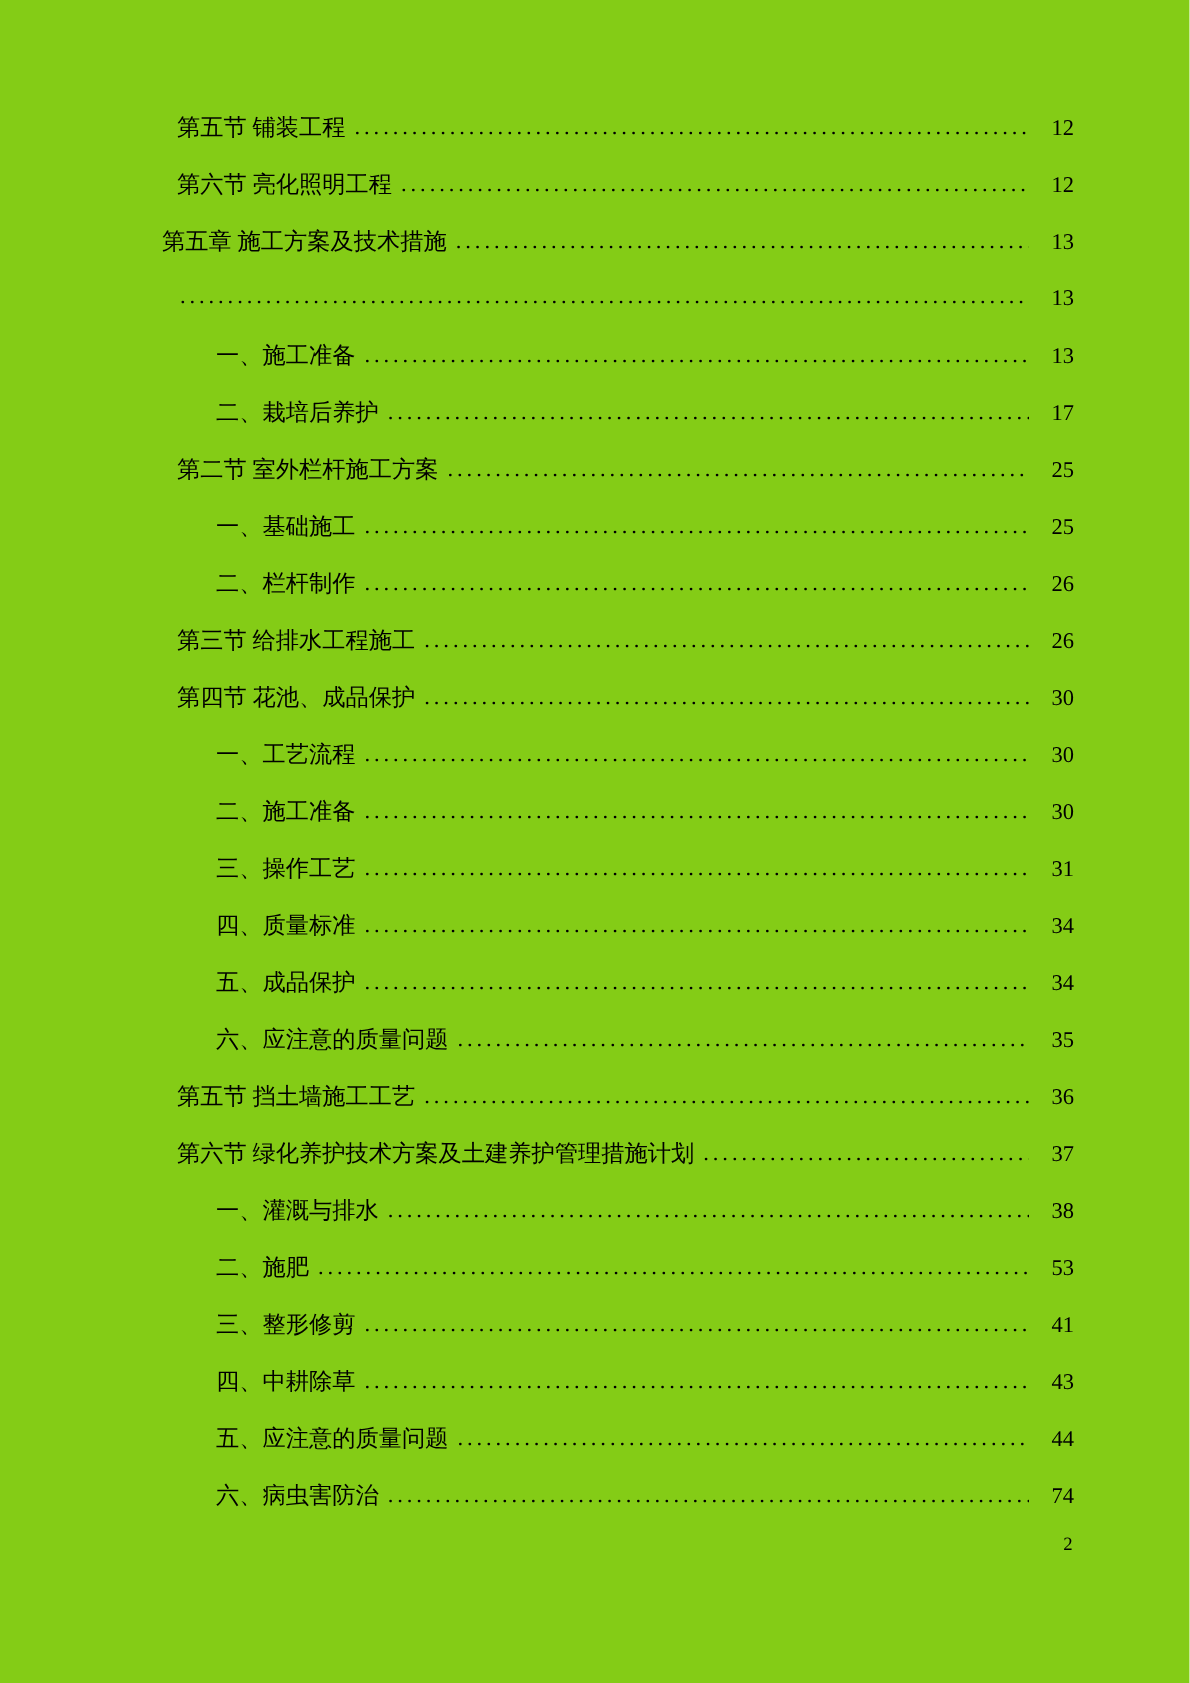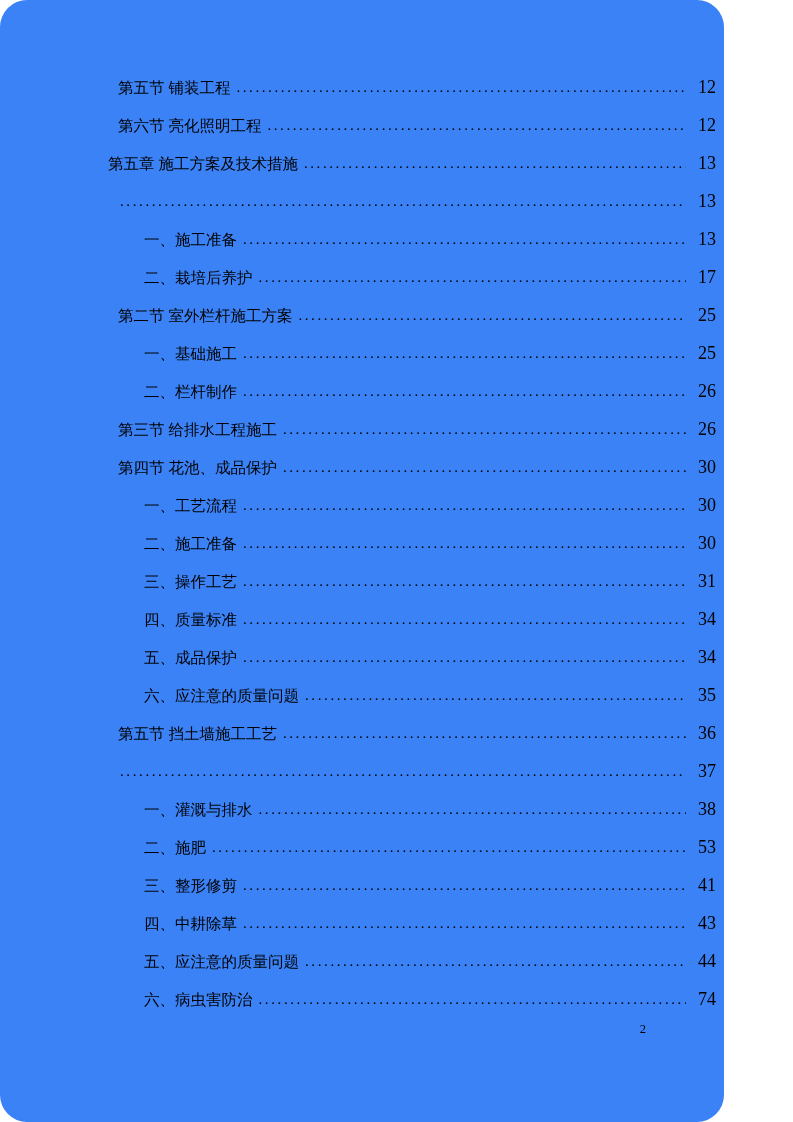--- a/index.html
+++ b/index.html
@@ -6,26 +6,25 @@
     margin: 0;
     padding: 0;
     background: #ffffff;
   }
   body {
     font-family: "Liberation Serif", "DejaVu Serif", serif;
     color: #000000;
   }
   .page {
     position: relative;
-    width: 724px;
+    width: 793px;
     height: 1122px;
-    background: #3b82f6;
+    background: #84cc16;
     overflow: hidden;
     box-sizing: border-box;
-    border-radius: 27px;
   }
   .toc {
     position: absolute;
     top: 78px;
     left: 96px;
     width: 620px;
   }
   .toc-entry {
     display: flex;
     align-items: baseline;
@@ -47,21 +46,21 @@
     color: #000;
     margin: 0 2px;
     position: relative;
     top: -1px;
   }
   .toc-entry .pg {
     flex: 0 0 auto;
     width: 28px;
     text-align: right;
     font-family: "Liberation Serif", "DejaVu Serif", serif;
-    font-size: 18px;
+    font-size: 15px;
   }
   
   .lvl-chapter { margin-left: 12px; }
   .lvl-section { margin-left: 22px; }
   .lvl-item    { margin-left: 48px; }
 
   .page-number {
     position: absolute;
     right: 78px;
     top: 1022px;
@@ -159,20 +158,21 @@
         <span class="label">六、应注意的质量问题</span>
         <span class="dots">........................................................................................................................</span>
         <span class="pg">35</span>
       </div>
       <div class="toc-entry lvl-section">
         <span class="label">第五节  挡土墙施工工艺</span>
         <span class="dots">........................................................................................................................</span>
         <span class="pg">36</span>
       </div>
       <div class="toc-entry lvl-section">
+        <span class="label">第六节  绿化养护技术方案及土建养护管理措施计划</span>
         <span class="dots">........................................................................................................................</span>
         <span class="pg">37</span>
       </div>
       <div class="toc-entry lvl-item">
         <span class="label">一、灌溉与排水</span>
         <span class="dots">........................................................................................................................</span>
         <span class="pg">38</span>
       </div>
       <div class="toc-entry lvl-item">
         <span class="label">二、施肥</span>

